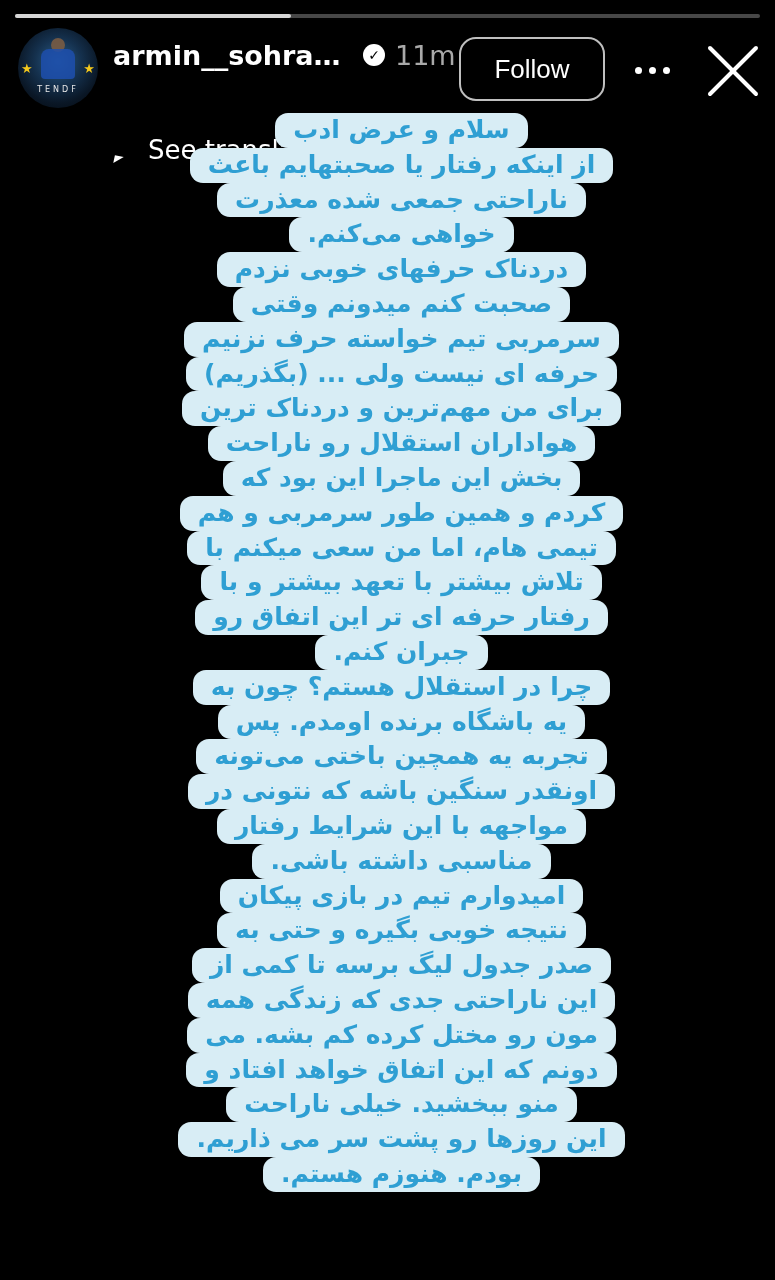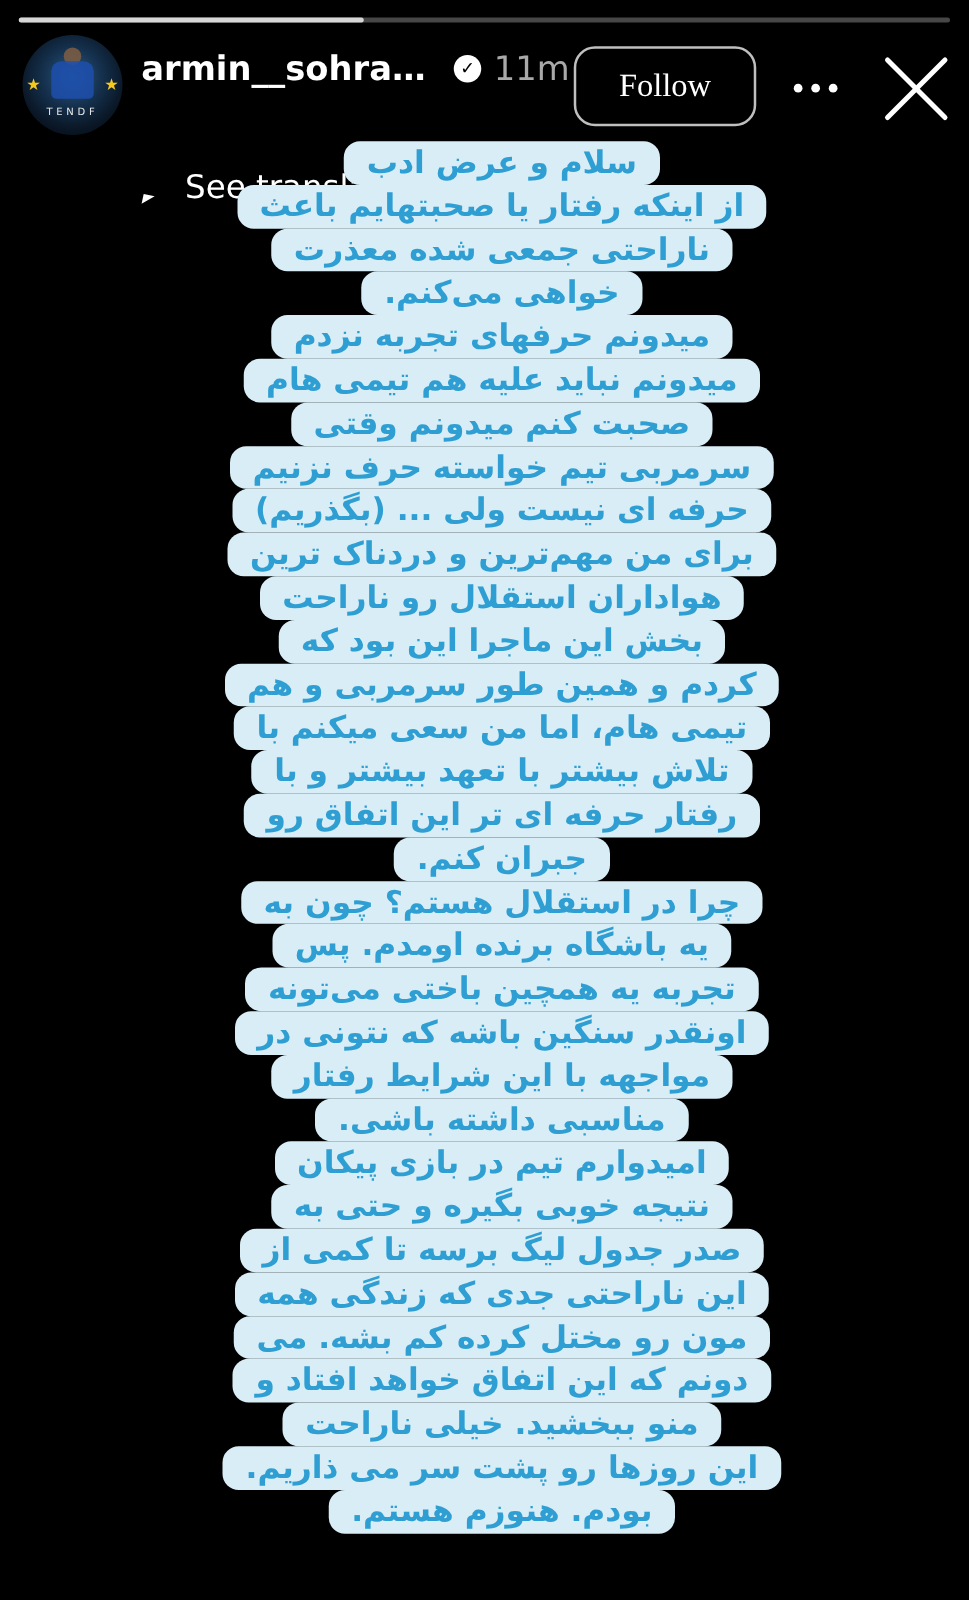--- a/index.html
+++ b/index.html
@@ -67,21 +67,21 @@
     border-left:9px solid #fff;border-bottom:8px solid transparent;
     transform:rotate(12deg);
   }
   .translate-label{color:#fff;font-size:26px;}
   .chevron{color:#fff;font-size:26px;font-weight:bold;transform:scaleY(1.15);}
 
   .follow-btn{
     position:absolute;left:459px;top:37px;width:146px;height:64px;
     background:transparent;border:2px solid rgba(255,255,255,0.75);
     border-radius:17px;color:#fff;font-size:26px;
-    font-family:Liberation Serif, serif;
+    font-family:Liberation Sans, sans-serif;
     display:flex;align-items:center;justify-content:center;cursor:pointer;
   }
 
   .more-btn{
     position:absolute;left:628px;top:55px;width:48px;height:30px;
     display:flex;align-items:center;justify-content:center;gap:7px;
     background:none;border:none;cursor:pointer;padding:0;
   }
   .more-btn .dot{width:7px;height:7px;border-radius:50%;background:#fff;}
 
@@ -150,22 +150,21 @@
     <line x1="8" y1="8" x2="54" y2="54" stroke="#fff" stroke-width="4" stroke-linecap="round"></line>
     <line x1="54" y1="8" x2="8" y2="54" stroke="#fff" stroke-width="4" stroke-linecap="round"></line>
   </svg>
 </button>
 
 <div class="story-text">
     <div class="tline">سلام و عرض ادب</div>
     <div class="tline">از اینکه رفتار یا صحبتهایم باعث</div>
     <div class="tline">ناراحتی جمعی شده معذرت</div>
     <div class="tline">خواهی می‌کنم.</div>
-    <div class="tline">میدونم حرفهای تجربه نزدم</div>
-    <div class="tline">میدونم نباید علیه هم تیمی هام</div>
+    <div class="tline">دردناک حرفهای خوبی نزدم</div>
     <div class="tline">صحبت کنم میدونم وقتی</div>
     <div class="tline">سرمربی تیم خواسته حرف نزنیم</div>
     <div class="tline">حرفه ای نیست ولی ... (بگذریم)</div>
     <div class="tline">برای من مهم‌ترین و دردناک ترین</div>
     <div class="tline">هواداران استقلال رو ناراحت</div>
     <div class="tline">بخش این ماجرا این بود که</div>
     <div class="tline">کردم و همین طور سرمربی و هم</div>
     <div class="tline">تیمی هام، اما من سعی میکنم با</div>
     <div class="tline">تلاش بیشتر با تعهد بیشتر و با</div>
     <div class="tline">رفتار حرفه ای تر این اتفاق رو</div>

